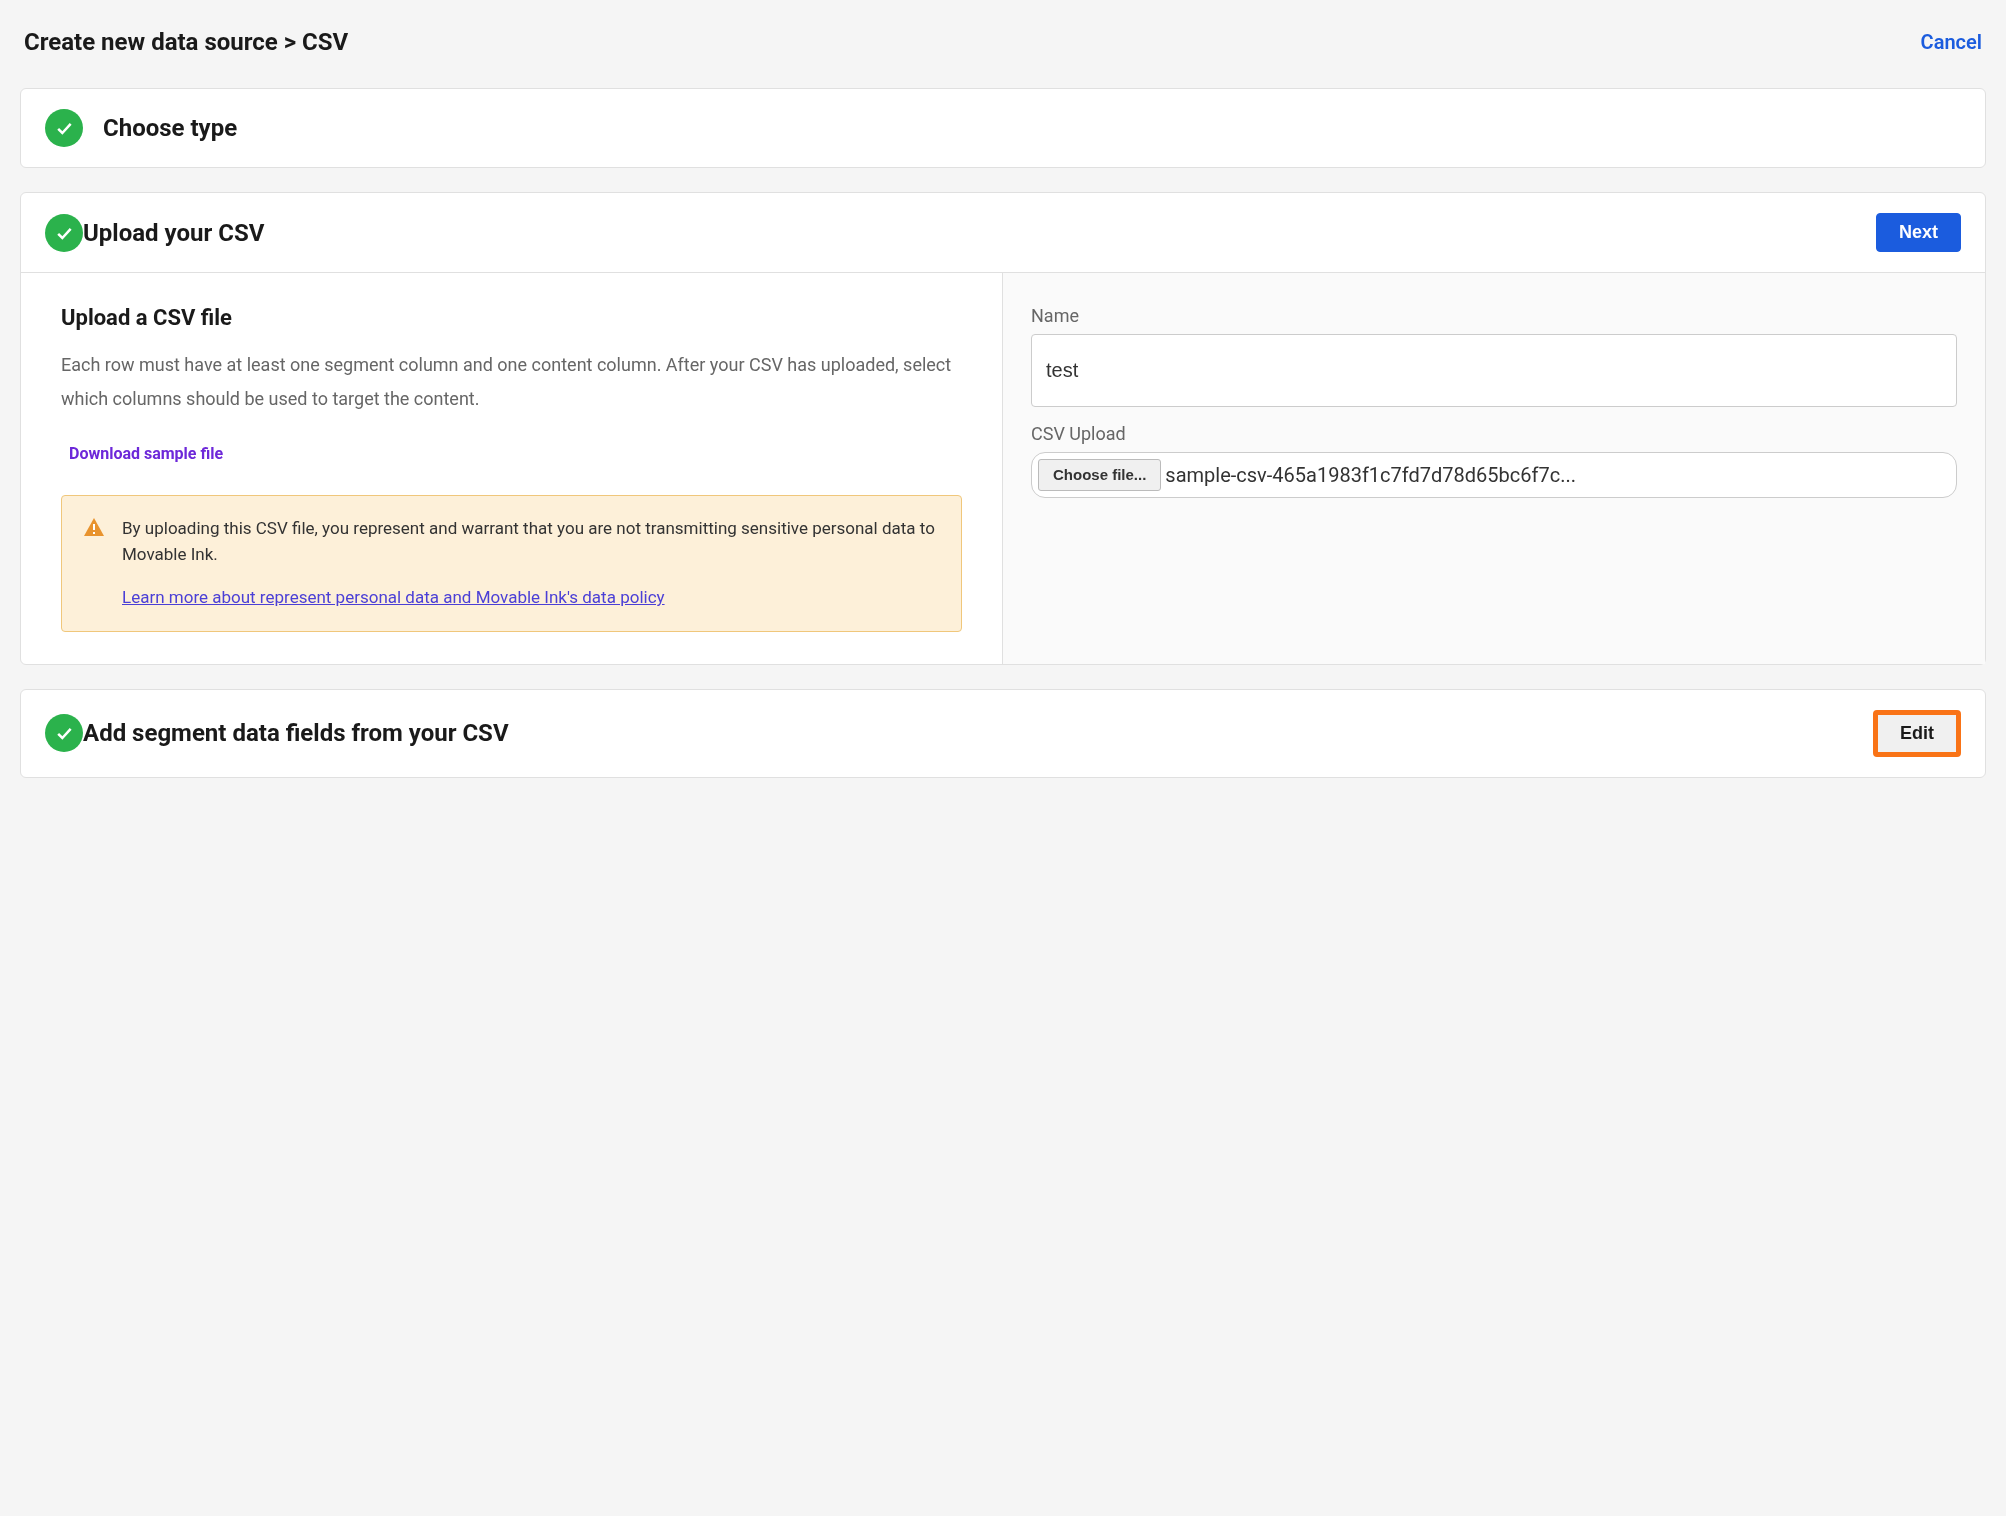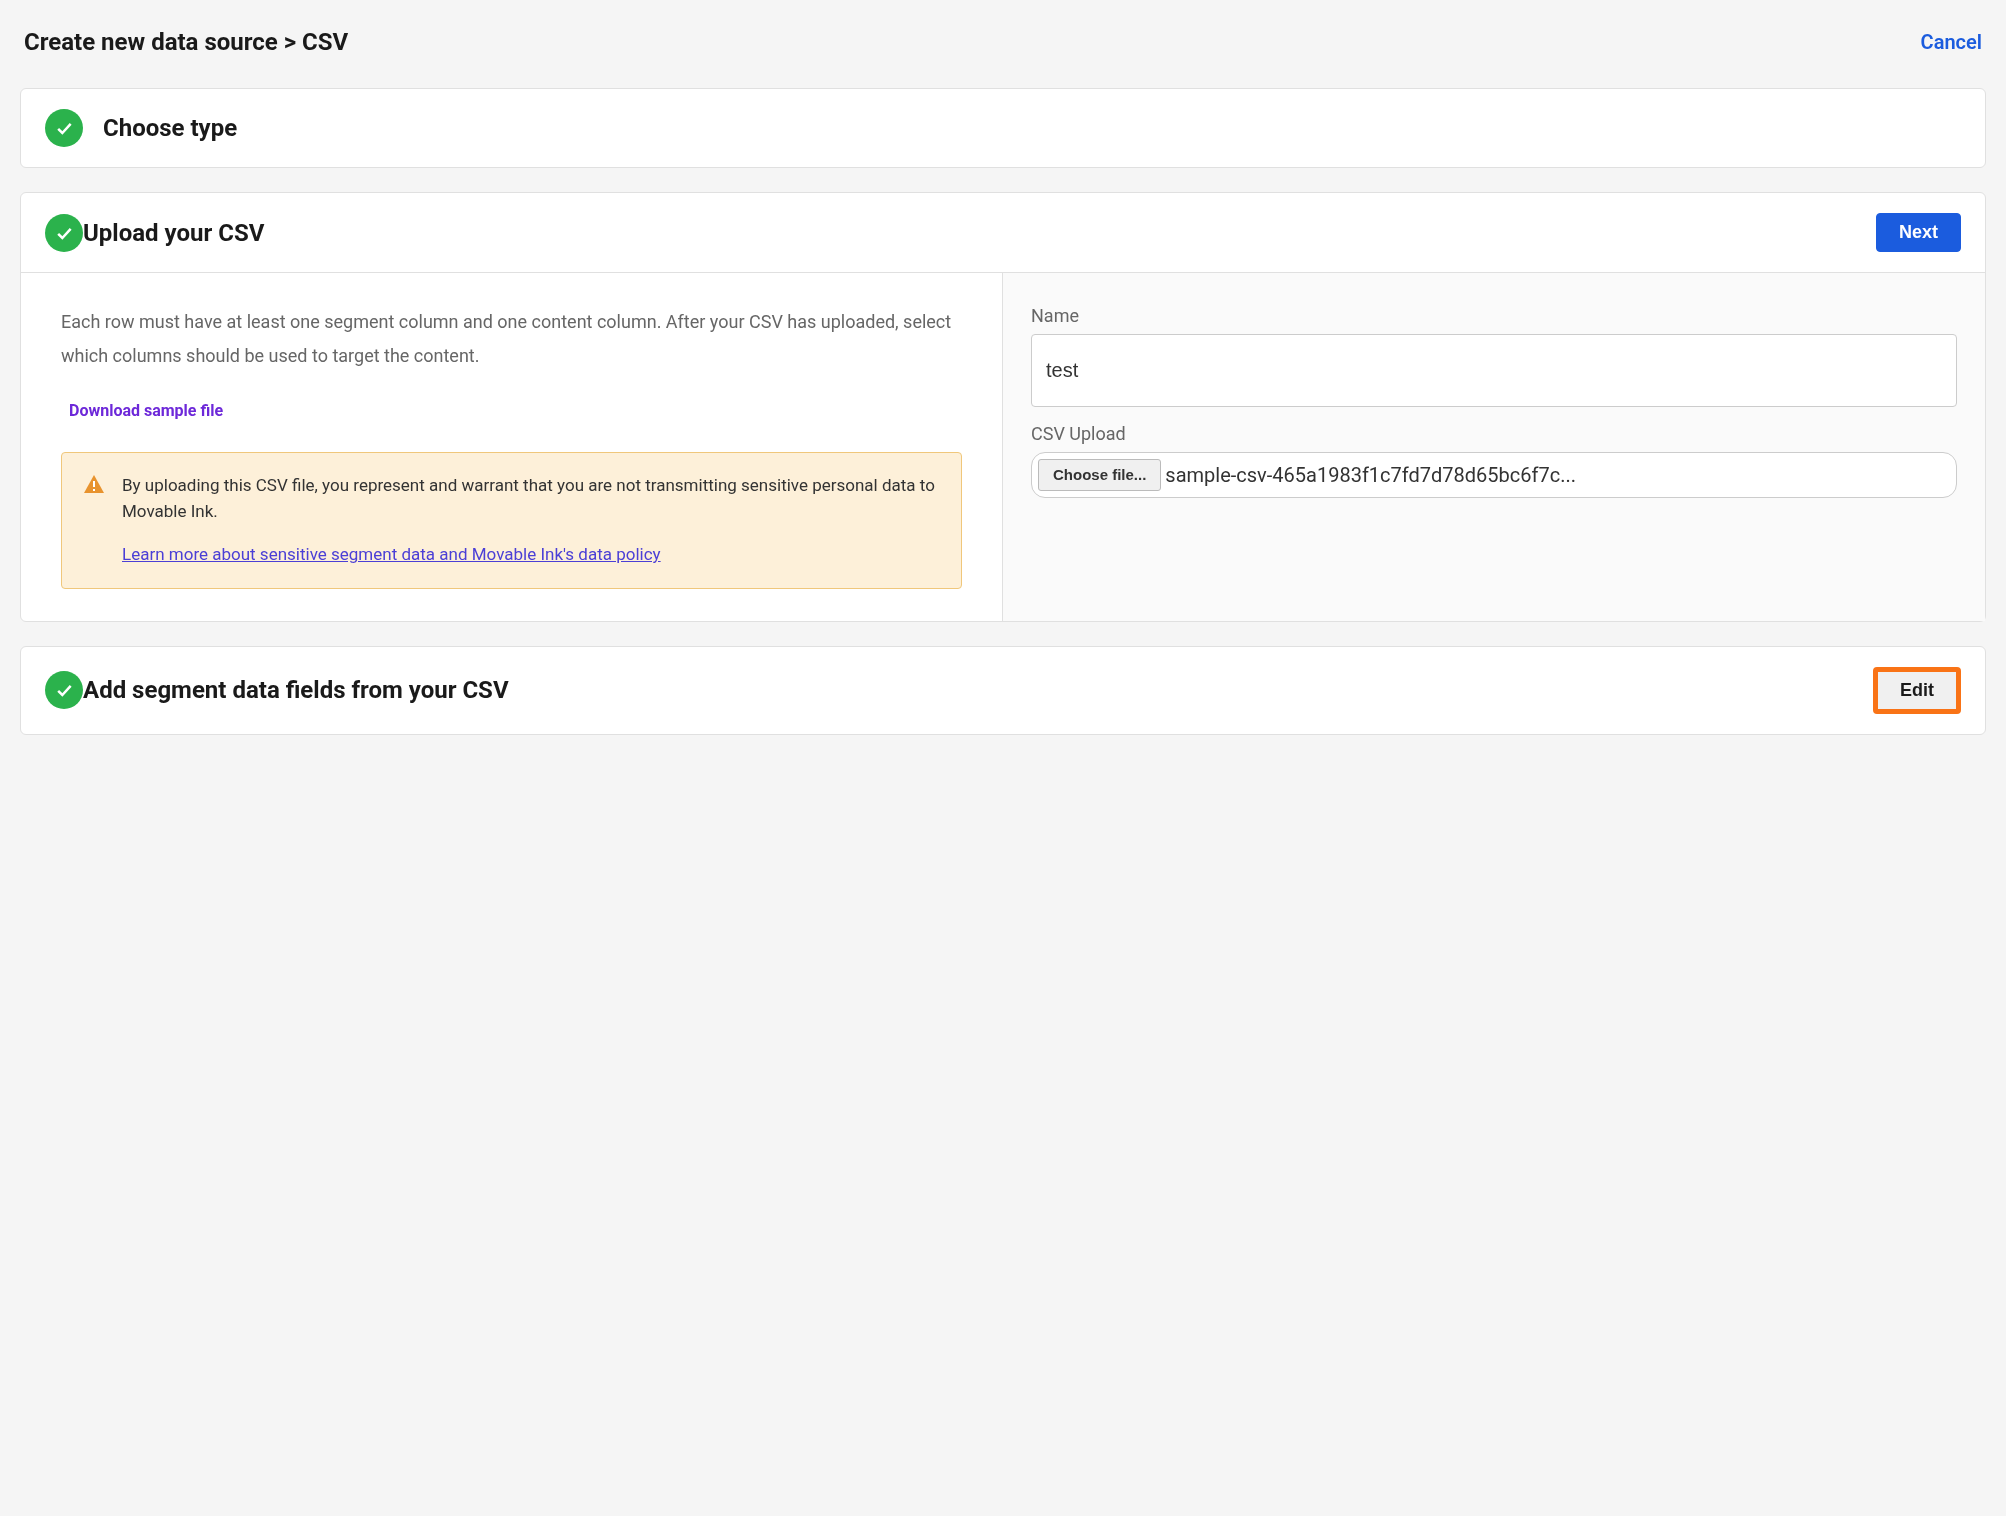--- a/index.html
+++ b/index.html
@@ -231,33 +231,34 @@
         <svg viewBox="0 0 24 24">
             <polyline points="5 13 10 18 20 7"></polyline>
           </svg>
       </div>
       <div class="card-title">Upload your CSV</div>
     </div>
     <button class="btn btn-primary">Next</button>
   </div>
   <div class="card-body">
     <div class="pane-left">
+      <div class="sub-title">Upload a CSV file</div>
       <p class="description">Each row must have at least one segment column and one content column. After your CSV has uploaded, select which columns should be used to target the content.</p>
       <a class="download-link">Download sample file</a>
       <div class="warning-box">
         <div class="warning-icon">
           <svg viewBox="0 0 24 24">
               <path fill="#e8932e" d="M12 2 L22 20 L2 20 Z"></path>
               <rect x="11" y="8" width="2" height="6" fill="#fff"></rect>
               <rect x="11" y="16" width="2" height="2" fill="#fff"></rect>
             </svg>
         </div>
         <div class="warning-text">
           <p>By uploading this CSV file, you represent and warrant that you are not transmitting sensitive personal data to Movable Ink.</p>
-          <a class="warning-link">Learn more about sensitive segment data and Movable Ink's data policy</a>
+          <a class="warning-link">Learn more about represent personal data and Movable Ink's data policy</a>
         </div>
       </div>
     </div>
     <div class="pane-right">
       <div class="field-group">
         <label class="field-label">Name</label>
         <input type="text" class="text-input" value="test" style="">
       </div>
       <div class="field-group">
         <label class="field-label">CSV Upload</label>

